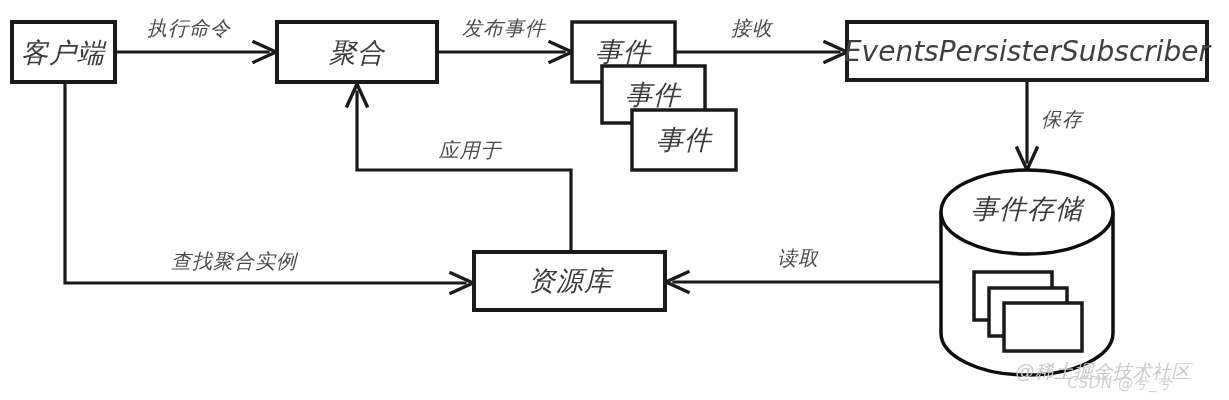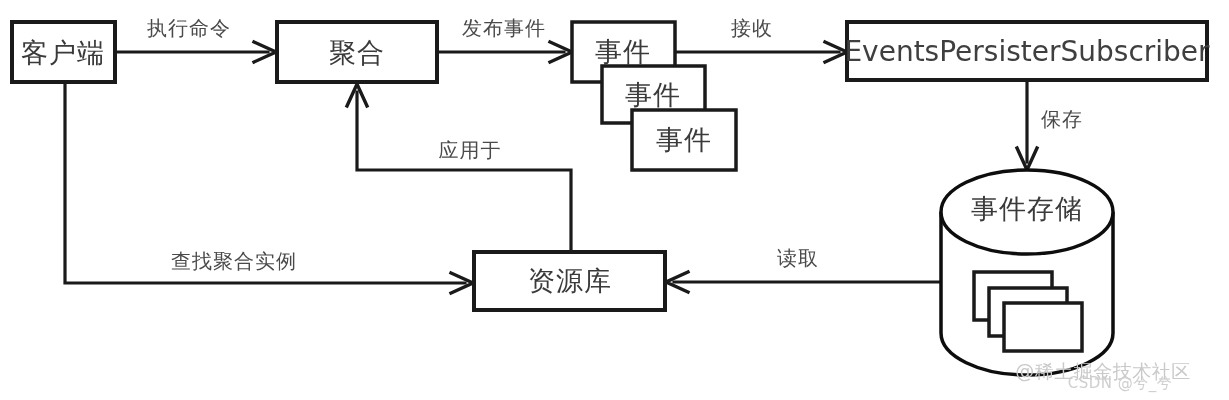--- a/index.html
+++ b/index.html
@@ -9,20 +9,21 @@
   }
   body {
     font-family: "Liberation Sans", "DejaVu Sans", sans-serif;
   }
   #diagram-root {
     position: relative;
     width: 1229px;
     height: 400px;
     background: #ffffff;
     overflow: hidden;
+    font-style: italic;
   }
   #diagram-svg {
     position: absolute;
     top: 0;
     left: 0;
     width: 1229px;
     height: 400px;
   }
   .node-box {
     fill: #ffffff;

